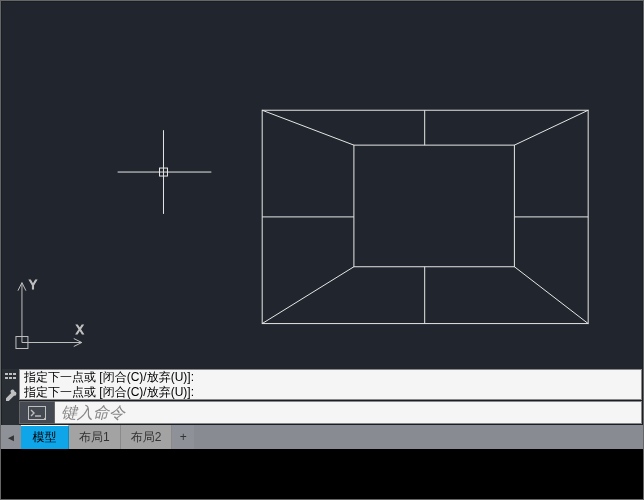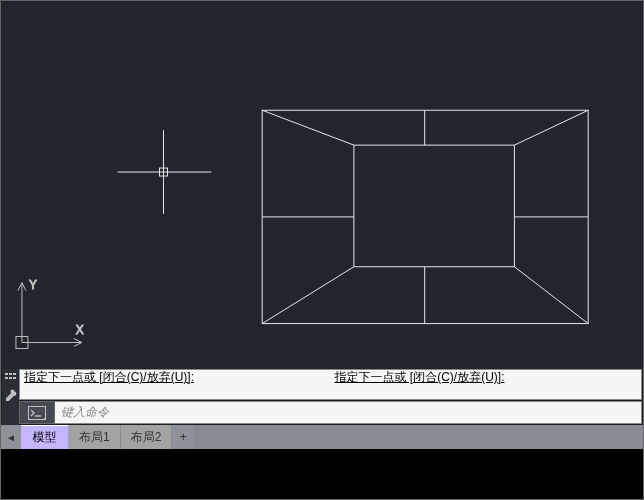--- a/index.html
+++ b/index.html
@@ -2,31 +2,31 @@
 <html><head>
 <meta charset="utf-8">
 <style>
   * { margin: 0; padding: 0; box-sizing: border-box; }
   html, body { width: 644px; height: 500px; overflow: hidden; font-family: "Microsoft YaHei", Arial, sans-serif; background: #000; }
   .app { width: 644px; height: 500px; position: relative; background: #1a1f26; border: 1px solid #666; }
   .canvas-area { position: absolute; left: 1px; top: 1px; right: 1px; height: 367px; background: #21262e; }
   .canvas-svg { width: 100%; height: 100%; display: block; }
   .left-gutter { position: absolute; left: 1px; top: 368px; width: 17px; height: 66px; background: #2a2f36; display: flex; flex-direction: column; align-items: center; justify-content: flex-start; gap: 4px; padding-top: 2px; }
   .gutter-icon { width: 14px; height: 14px; font-size: 11px; color: #c0c0c0; display: flex; align-items: center; justify-content: center; }
-  .history { position: absolute; left: 18px; top: 368px; right: 1px; height: 31px; background: #f5f5f5; border: 1px solid #888; display: flex; flex-direction: row; text-decoration: underline; }
+  .history { position: absolute; left: 18px; top: 368px; right: 1px; height: 31px; background: #f5f5f5; border: 1px solid #888; display: flex; flex-direction: column; }
   .history-line { flex: 1; font-size: 12px; color: #000; padding: 0 4px; line-height: 15px; white-space: nowrap; overflow: hidden; }
   .cmd-row { position: absolute; left: 18px; top: 400px; right: 1px; height: 23px; display: flex; }
   .cmd-prefix { width: 36px; height: 23px; background: #454a52; border: 1px solid #666; display: flex; align-items: center; justify-content: center; }
   .cmd-prefix svg { width: 18px; height: 14px; }
-  .cmd-input { flex: 1; background: #f5f5f5; border: 1px solid #888; border-left: none; font-size: 12px; color: #888; font-style: italic; line-height: 21px; padding: 0 6px; outline: none; }
+  .cmd-input { flex: 1; background: #f5f5f5; border: 1px solid #888; border-left: none; font-size: 16px; color: #888; font-style: italic; line-height: 21px; padding: 0 6px; outline: none; }
   .cmd-input::placeholder { color: #888; font-style: italic; }
   .tabs-row { position: absolute; left: 0; top: 424px; right: 0; height: 24px; background: #888c92; display: flex; align-items: stretch; }
   .tabs-nav { width: 20px; display: flex; align-items: center; justify-content: center; color: #333; font-size: 10px; background: #8e9298; }
   .tab { min-width: 48px; padding: 0 10px; font-size: 12px; display: flex; align-items: center; justify-content: center; color: #333; border-right: 1px solid rgba(0,0,0,0.15); background: #a3a3a3; cursor: pointer; }
-  .tab.active { background: #c4b5fd; color: #000; border-top: 1px solid #fff; }
+  .tab.active { background: #0ea5e9; color: #000; border-top: 1px solid #fff; }
   .tab-add { width: 22px; display: flex; align-items: center; justify-content: center; color: #333; font-size: 12px; background: #8e9298; cursor: pointer; }
   .blackbar { position: absolute; left: 0; top: 448px; right: 0; bottom: 0; background: #000; }
   .axis-label { fill: #bfbfbf; font-size: 12px; font-family: Arial, sans-serif; }
 </style>
 </head>
 <body>
 
 <div class="app">
   <div class="canvas-area">
     <svg class="canvas-svg" viewBox="0 0 642 367">

